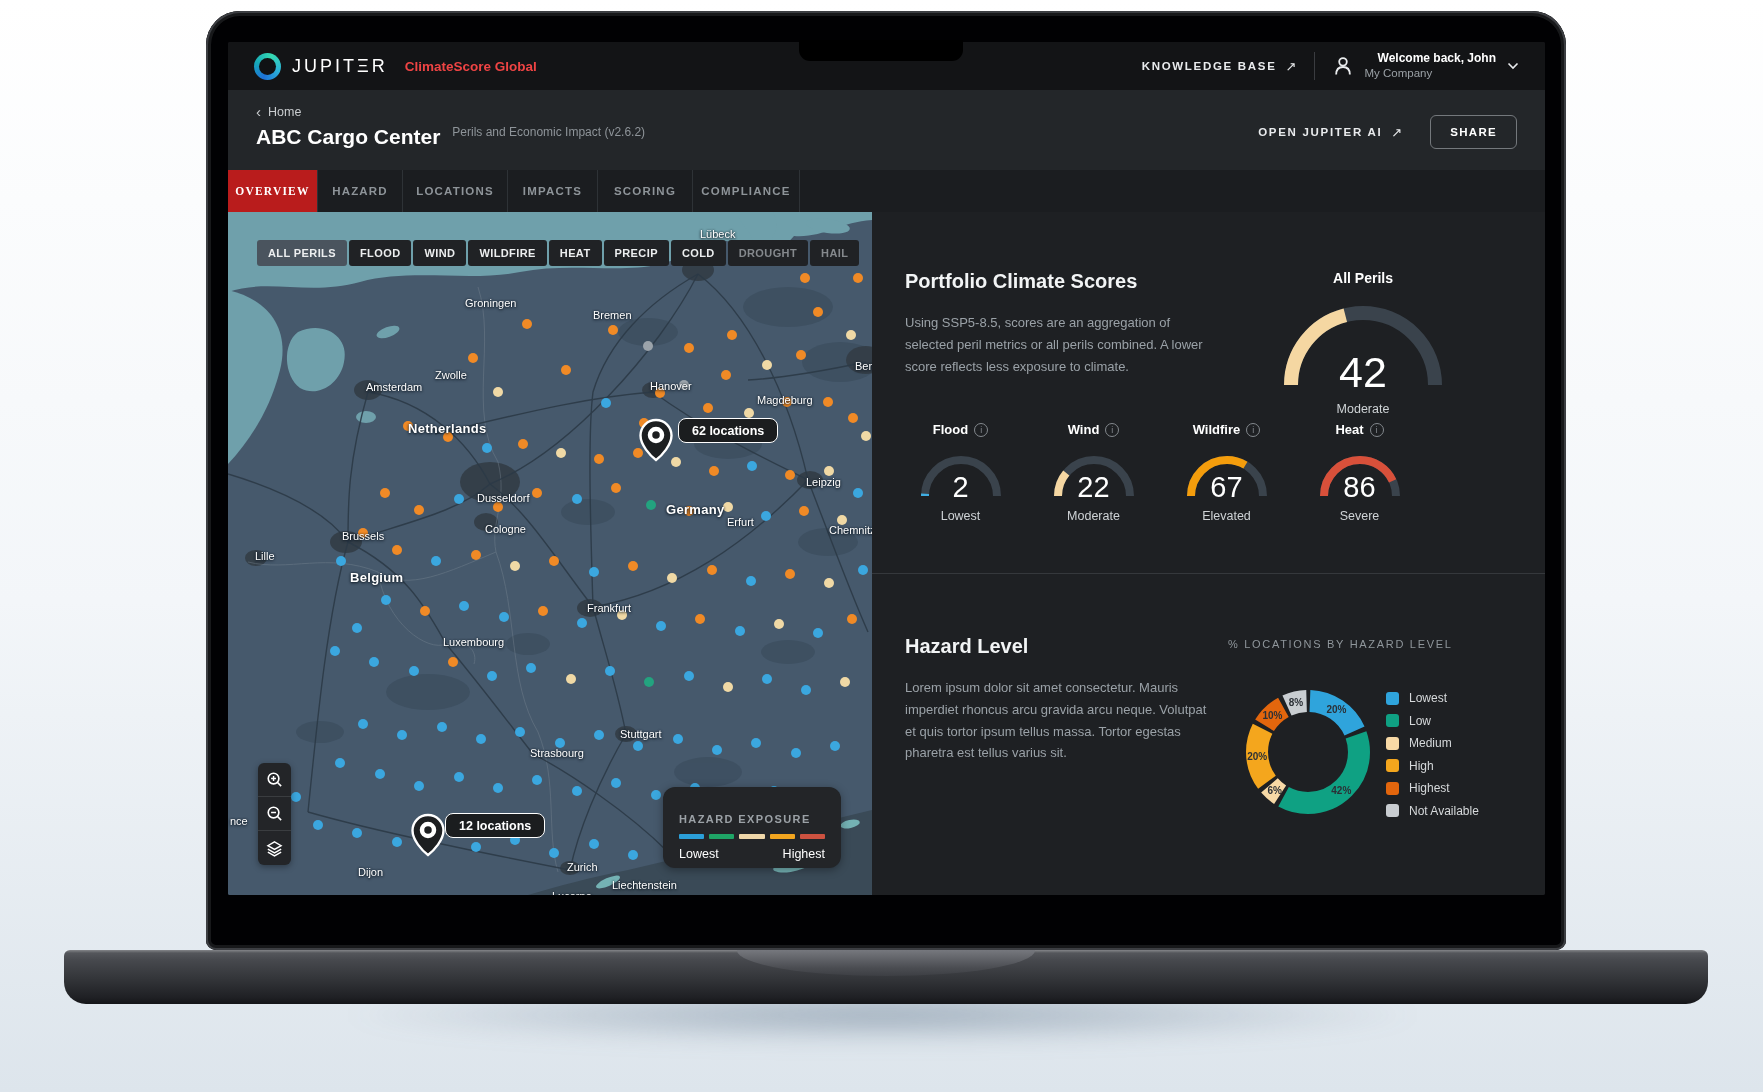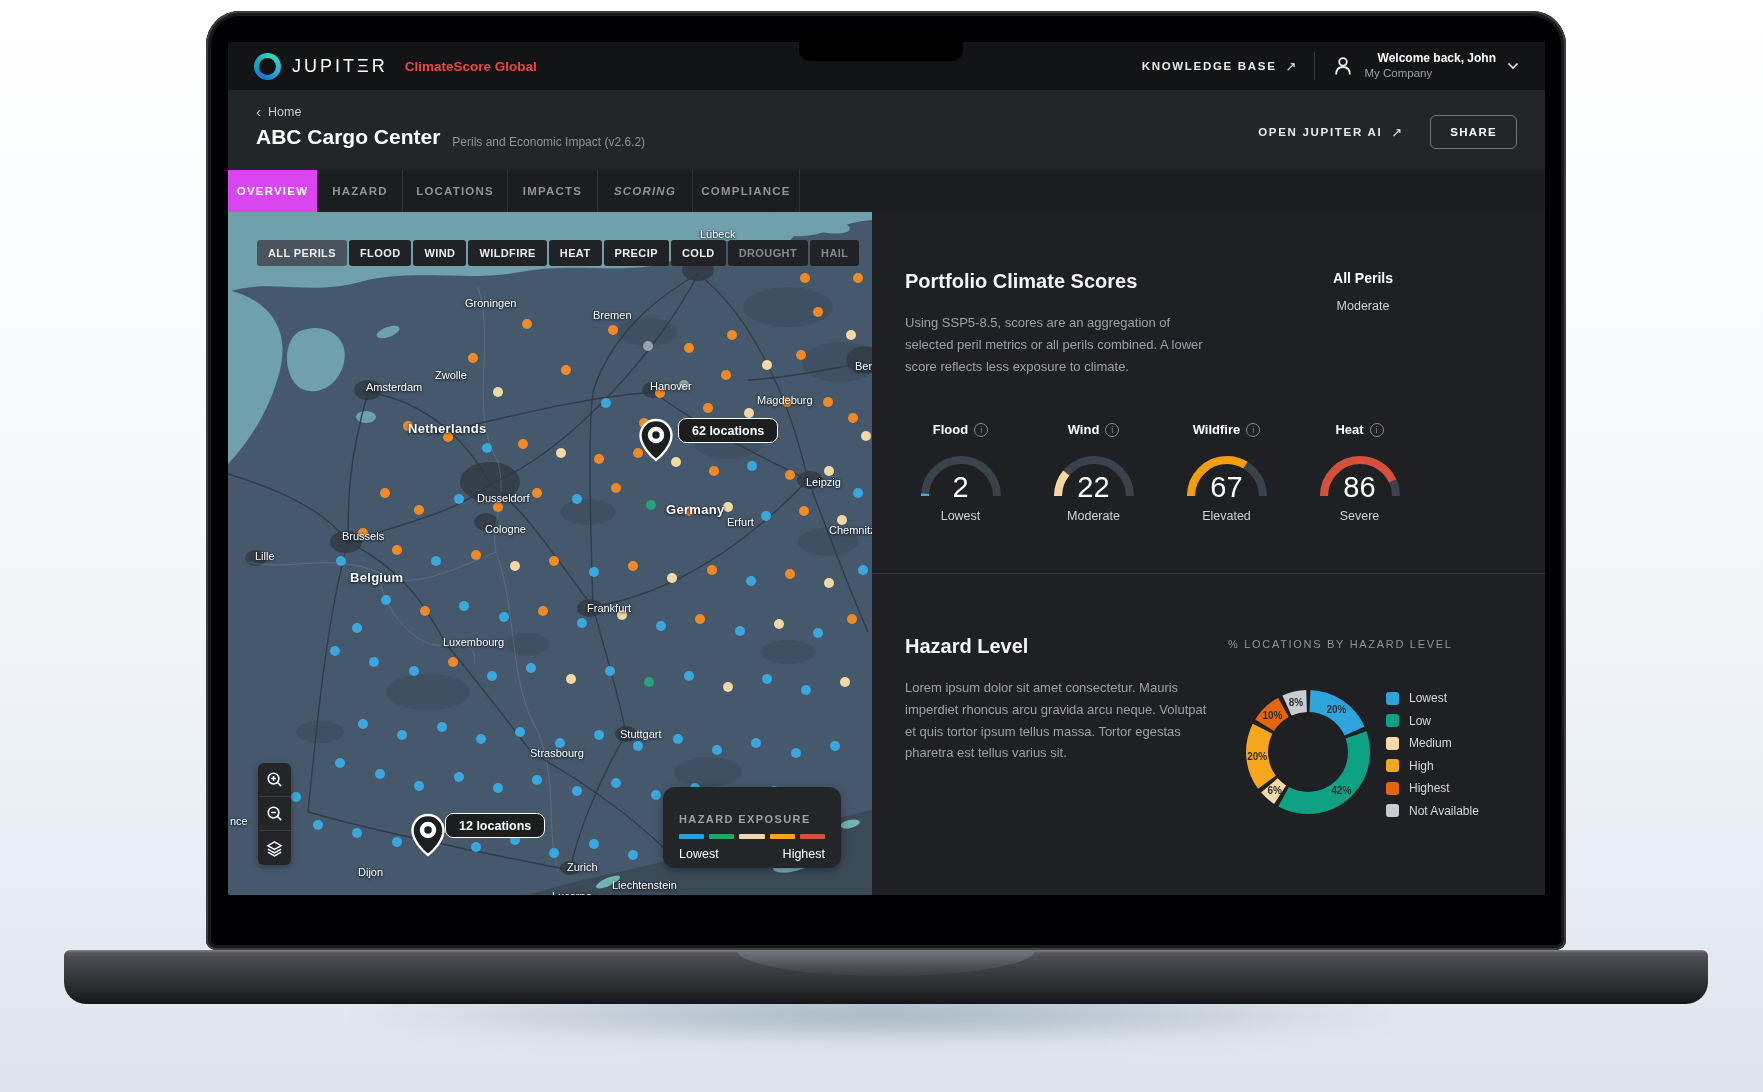--- a/index.html
+++ b/index.html
@@ -38,31 +38,31 @@
   .linklabel{color:#e9ebed;font-size:11.5px;letter-spacing:1.7px;font-weight:600;display:flex;align-items:center;gap:9px;cursor:pointer;}
   .ext-arrow{font-size:13px;font-weight:400;letter-spacing:0;}
   .divider-v{width:1px;height:28px;background:#3a3c40;}
   .user-wrap{display:flex;align-items:center;gap:11px;cursor:pointer;}
   .user-block{line-height:1.3;}
   .welcome{color:#fff;font-size:12px;font-weight:700;margin-left:13px;}
   .company{color:#9aa0a5;font-size:11.5px;}
   
   .header{height:80px;background:#232629;padding:13px 28px 0;position:relative;}
   .breadcrumb{color:#c9cccf;font-size:12.5px;display:flex;align-items:center;gap:7px;cursor:pointer;}
-  .title-row{display:flex;align-items:flex-end;margin-top:5px;}
+  .title-row{display:flex;align-items:flex-start;margin-top:5px;}
   .page-title{color:#fff;font-size:21px;font-weight:700;}
   .page-subtitle{color:#8e9499;font-size:12px;margin-left:12px;}
   .header-right{position:absolute;right:28px;top:25px;display:flex;align-items:center;gap:28px;}
   .share-btn{border:1px solid #74787c;border-radius:6px;padding:10px 19px;color:#fff;font-size:11.5px;
     letter-spacing:1.3px;font-weight:600;background:transparent;cursor:pointer;}
   
   .tabbar{height:42px;background:#1b1d20;display:flex;}
   .tab{display:flex;align-items:center;justify-content:center;font-size:11.5px;letter-spacing:1.2px;
     color:#8e9499;border-right:1px solid #2e3236;font-weight:600;cursor:pointer;}
-  .tab.active{background:#d946ef;color:#fff;}
+  .tab.active{background:#b91c1c;color:#fff;font-family:Liberation Serif, serif;}
   
   .main{display:flex;height:683px;}
   .map{width:644px;height:683px;position:relative;overflow:hidden;background:#46596C;flex:none;}
   .terrain{position:absolute;left:0;top:0;}
   .city{position:absolute;color:#fff;font-size:11px;white-space:nowrap;
     text-shadow:0 1px 3px rgba(12,22,32,.95),0 0 2px rgba(12,22,32,.8);}
   .city.big{font-size:13px;font-weight:600;letter-spacing:.3px;}
   .chips{position:absolute;left:29px;top:28px;display:flex;gap:2px;z-index:6;}
   .chip{padding:7px 11px;font-size:11px;font-weight:700;letter-spacing:.4px;color:#eceeef;
     background:#202225;border-radius:3px;white-space:nowrap;cursor:pointer;}
@@ -160,21 +160,21 @@
         </div>
         <button class="share-btn">SHARE</button>
       </div>
     </div>
 
     <div class="tabbar">
         <div class="tab active" style="width: 90px;">OVERVIEW</div>
         <div class="tab" style="width: 85px;">HAZARD</div>
         <div class="tab" style="width: 105px;">LOCATIONS</div>
         <div class="tab" style="width: 90px;">IMPACTS</div>
-        <div class="tab" style="width: 95px; font-style: italic;">SCORING</div>
+        <div class="tab" style="width: 95px;">SCORING</div>
         <div class="tab" style="width: 107px;">COMPLIANCE</div>
       </div>
 
     <div class="main">
 
       <div class="map">
         <svg class="terrain" width="644" height="683" viewBox="0 0 644 683">
           <rect width="644" height="683" fill="#46596C"></rect>
           <path d="M0,0 H644 V8 C612,10 596,26 566,24 C548,46 526,38 508,32 C484,20 462,46 432,52 C392,62 342,50 292,60 C242,70 182,56 132,70 C82,84 40,66 0,80 Z" fill="#6FA0AB"></path>
           <path d="M0,78 C42,88 62,118 52,158 C42,198 22,228 0,252 Z" fill="#6FA0AB"></path>
@@ -482,20 +482,27 @@
           </div>
         </div>
       </div>
 
       <div class="panel">
         <h2 style="left:33px;top:58px;">Portfolio Climate Scores</h2>
         <div class="para" style="left:33px;top:100px;">Using SSP5-8.5, scores are an aggregation of selected peril metrics or all perils combined. A lower score reflects less exposure to climate.</div>
 
         <div class="main-gauge">
           <div class="mg-title">All Perils</div>
+          <div class="mg-arc" id="mg-arc">
+              <svg width="164" height="92" viewBox="0 0 164 92">
+                <path d="M 10 86 A 72 72 0 0 1 154 86" fill="none" stroke="#3A434C" stroke-width="14"></path>
+                <path d="M 10 86 A 72 72 0 0 1 154 86" fill="none" stroke="#F5D7A2" stroke-width="14" stroke-dasharray="95.00176184455535 246.1946710584651"></path>
+              </svg>
+            <div class="mg-value">42</div>
+          </div>
           <div class="mg-rating">Moderate</div>
         </div>
 
         <div class="gauges-row">
             <div class="gauge">
               <div class="g-title">
                 <span>Flood</span>
                 <i class="info-i">i</i>
               </div>
               <div class="g-arc">

